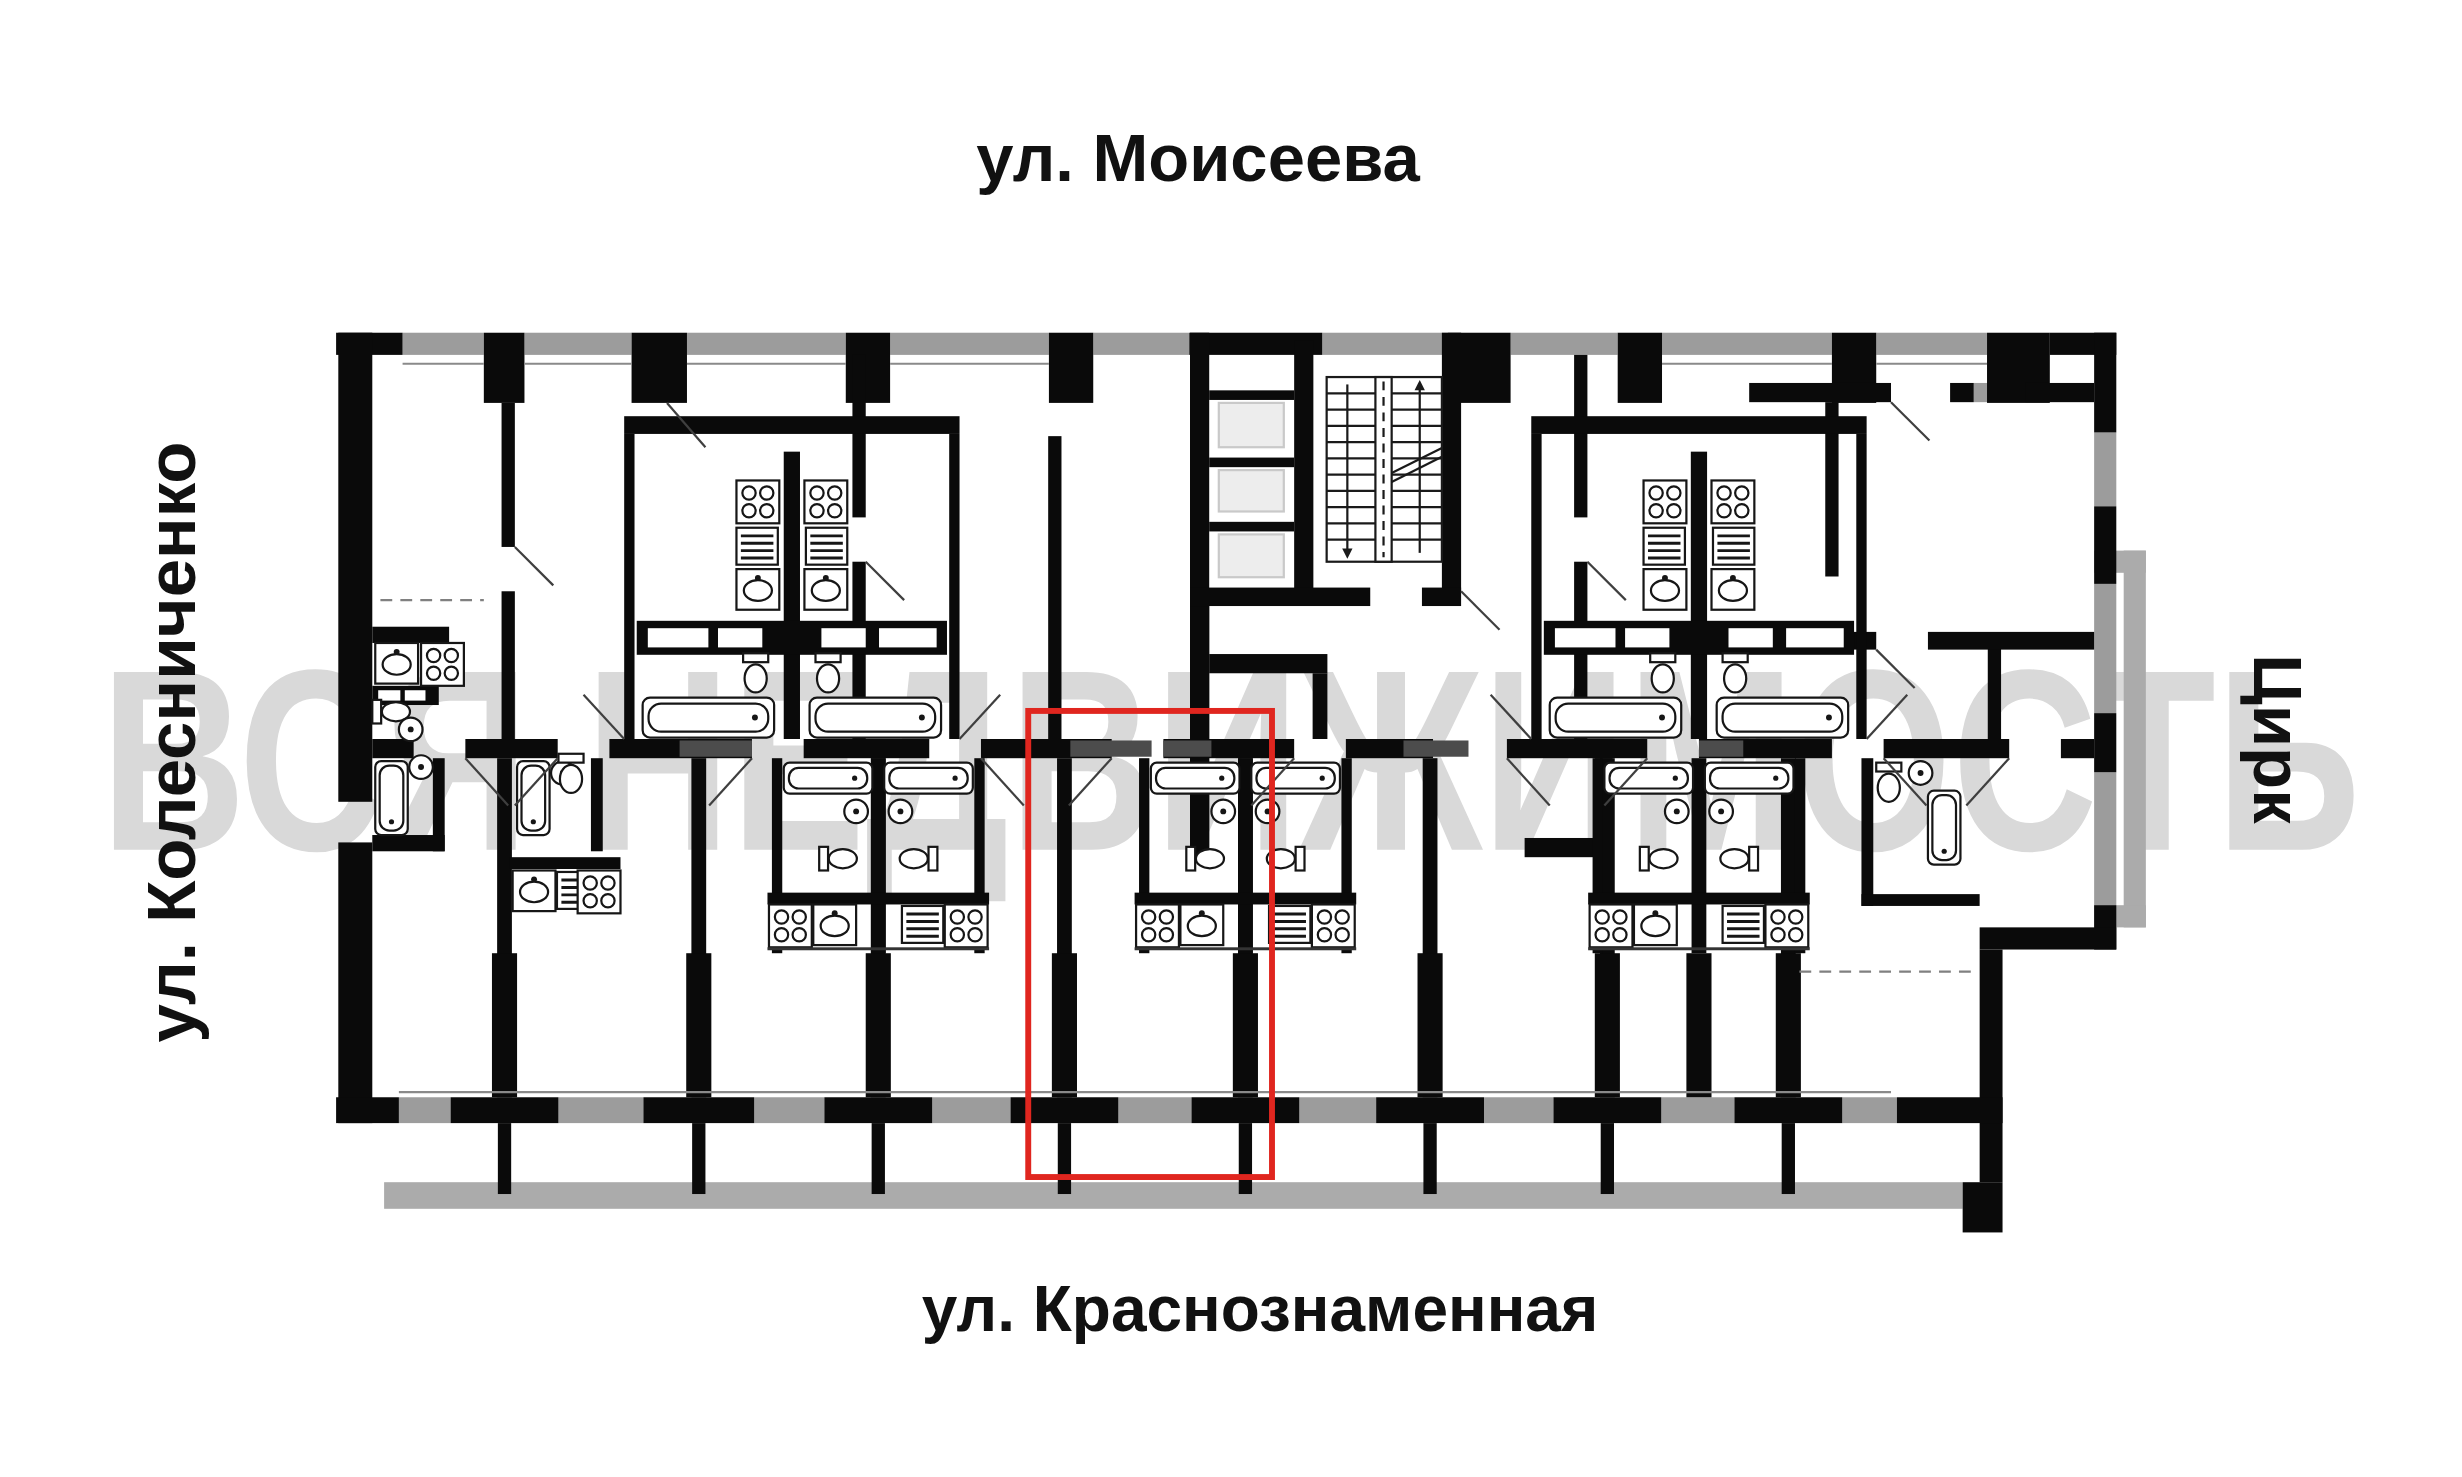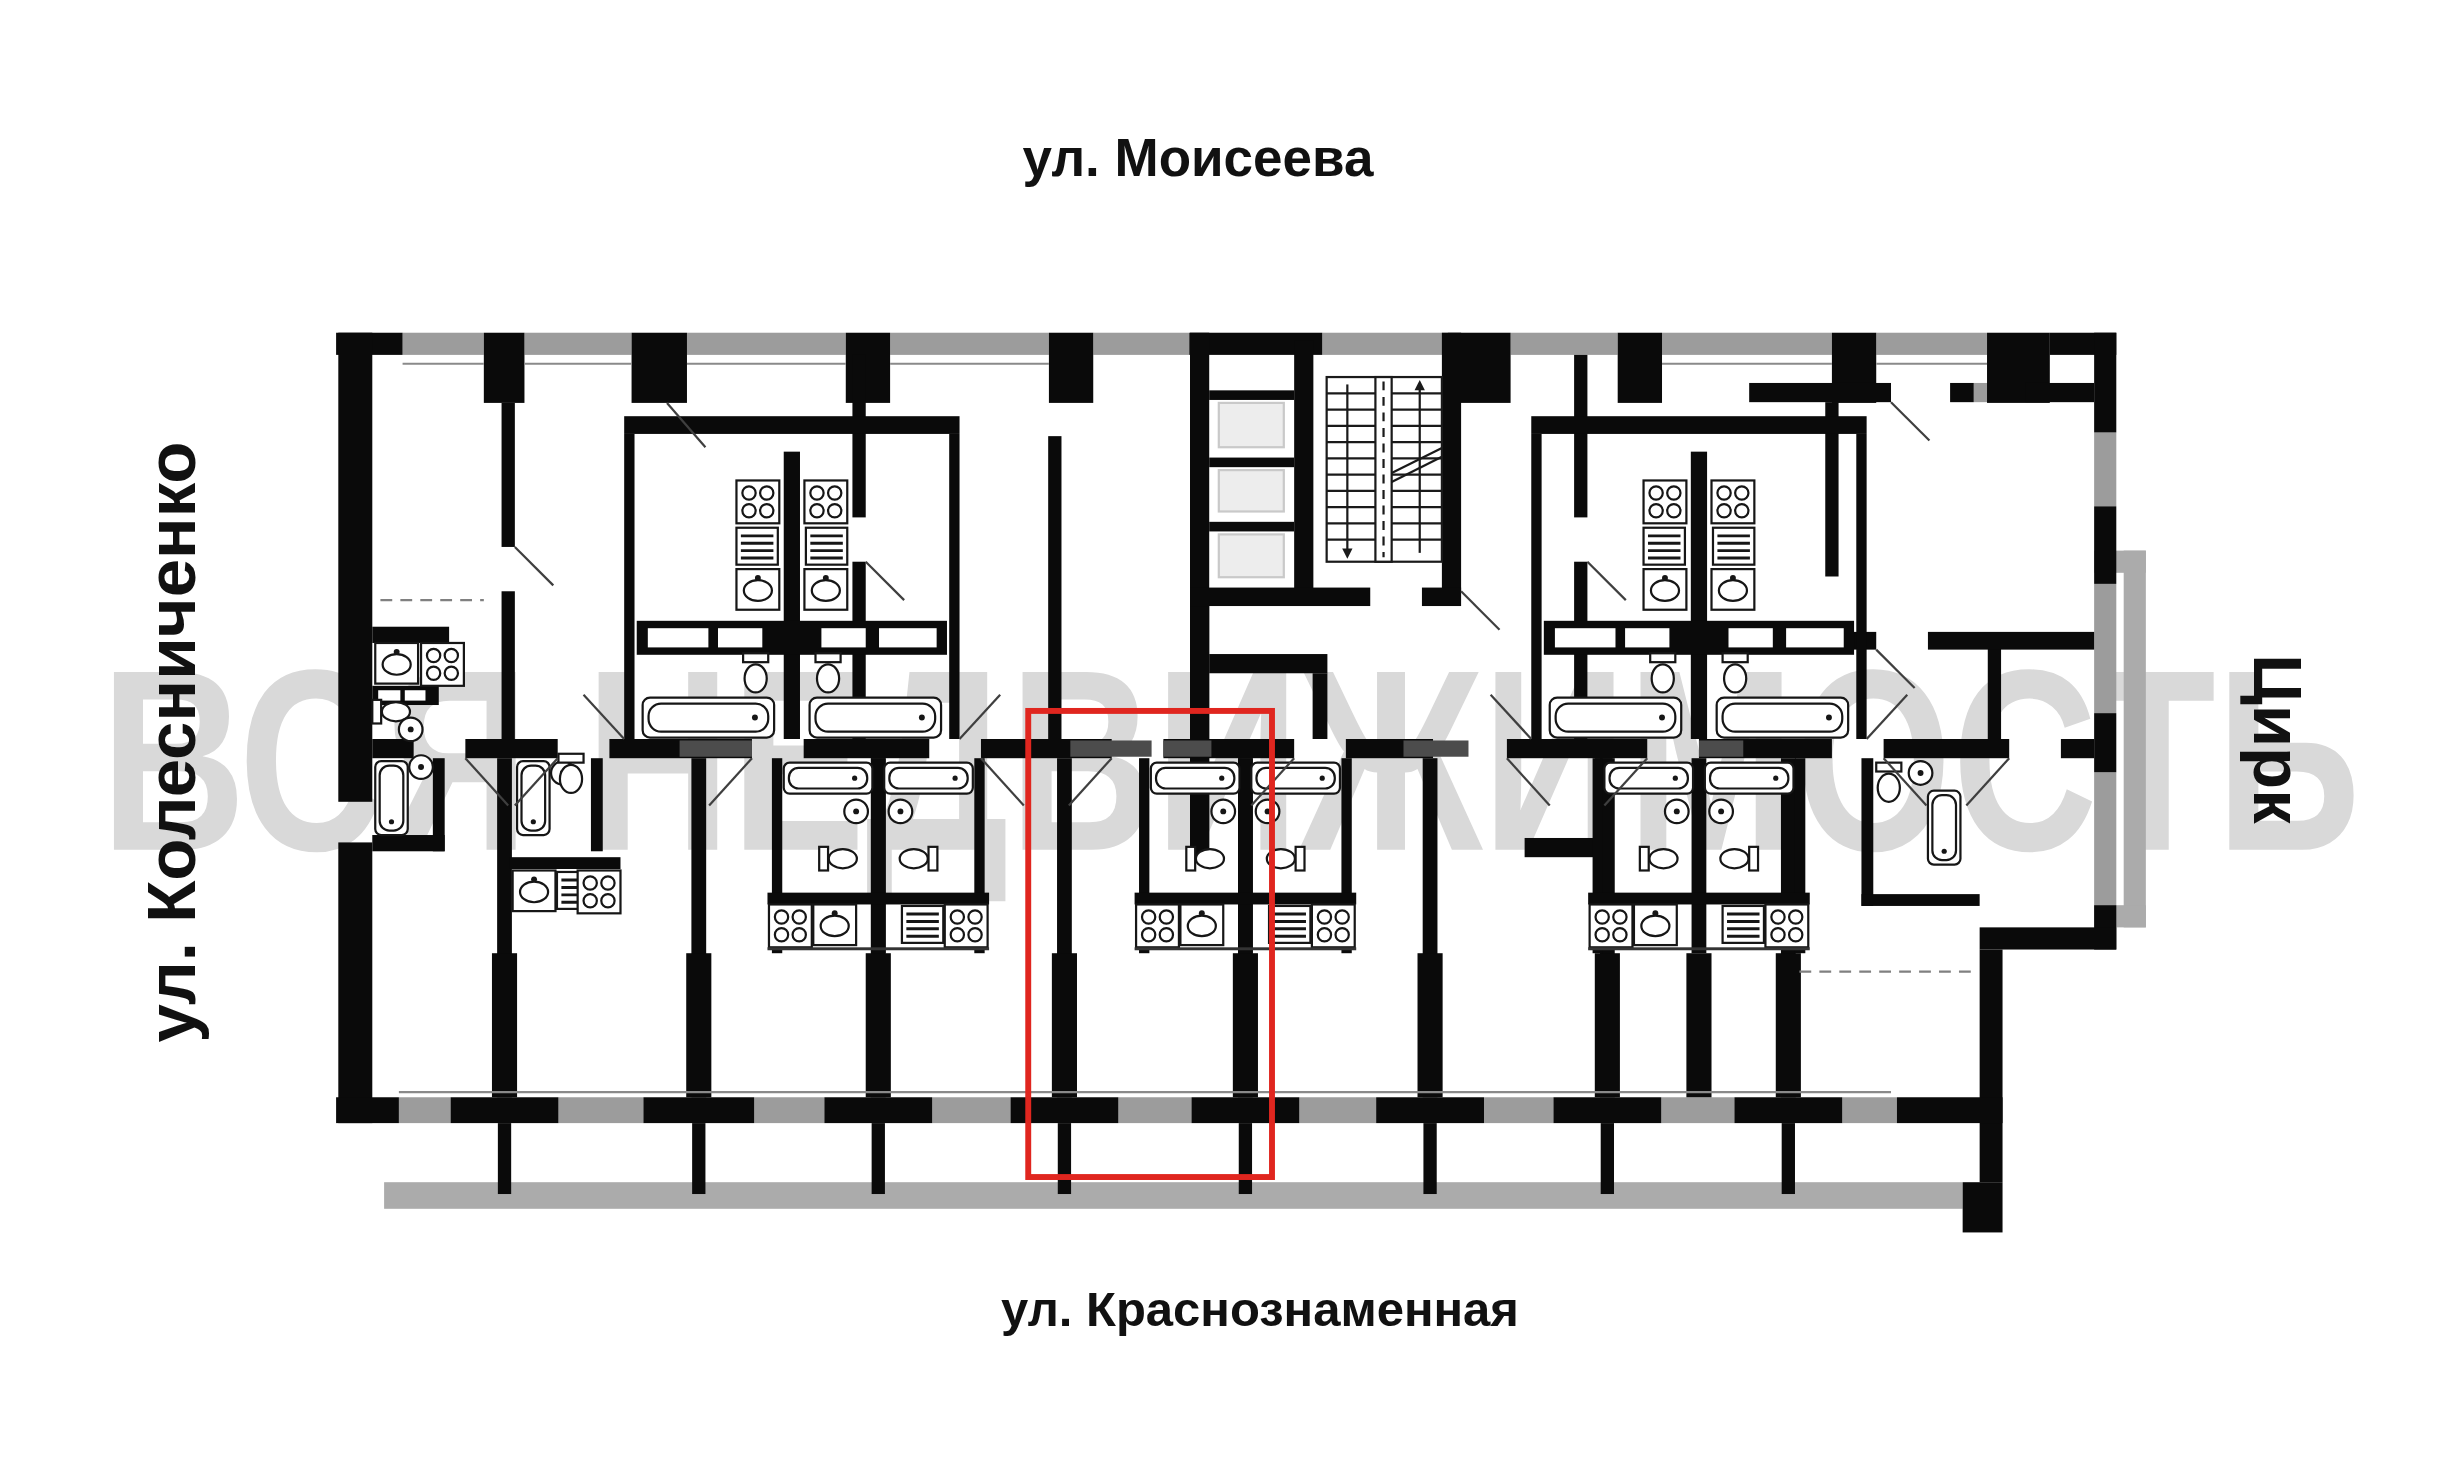--- a/index.html
+++ b/index.html
@@ -1,22 +1,22 @@
 <!DOCTYPE html>
 <html style="font-size:11.8px"><head>
 <meta charset="utf-8">
 <style>
   html,body{margin:0;padding:0;background:#ffffff;}
   .canvas{position:relative;width:2462px;height:1478px;background:#fff;overflow:hidden;
           font-family:"Liberation Sans", sans-serif;}
   .plan-svg{position:absolute;left:0;top:0;width:2462px;height:1478px;}
   .street-label{position:absolute;color:#111;font-weight:600;white-space:nowrap;
                 font-family:"Liberation Sans", sans-serif;}
-  .lbl-top{left:1198px;top:157px;font-size:53px;transform:translate(-50%,-50%);}
-  .lbl-bottom{left:1260px;top:1309px;font-size:49px;transform:translate(-50%,-50%);}
+  .lbl-top{left:1198px;top:157px;font-size:67px;transform:translate(-50%,-50%);}
+  .lbl-bottom{left:1260px;top:1309px;font-size:64px;transform:translate(-50%,-50%);}
   .lbl-left{left:171px;top:742px;font-size:69px;transform:translate(-50%,-50%) rotate(-90deg);}
   .lbl-right{left:2277px;top:739px;font-size:69px;transform:translate(-50%,-50%) rotate(90deg);}
   svg .fx{fill:#ffffff;stroke:#161616;stroke-width:3px;}
   svg .thin{stroke:#3f3f3f;stroke-width:3px;}
   svg .sill{stroke:#8a8a8a;stroke-width:3px;}
   svg .dash{stroke:#808080;stroke-width:3px;stroke-dasharray:16 11;}
 </style>
 </head>
 <body>
 

